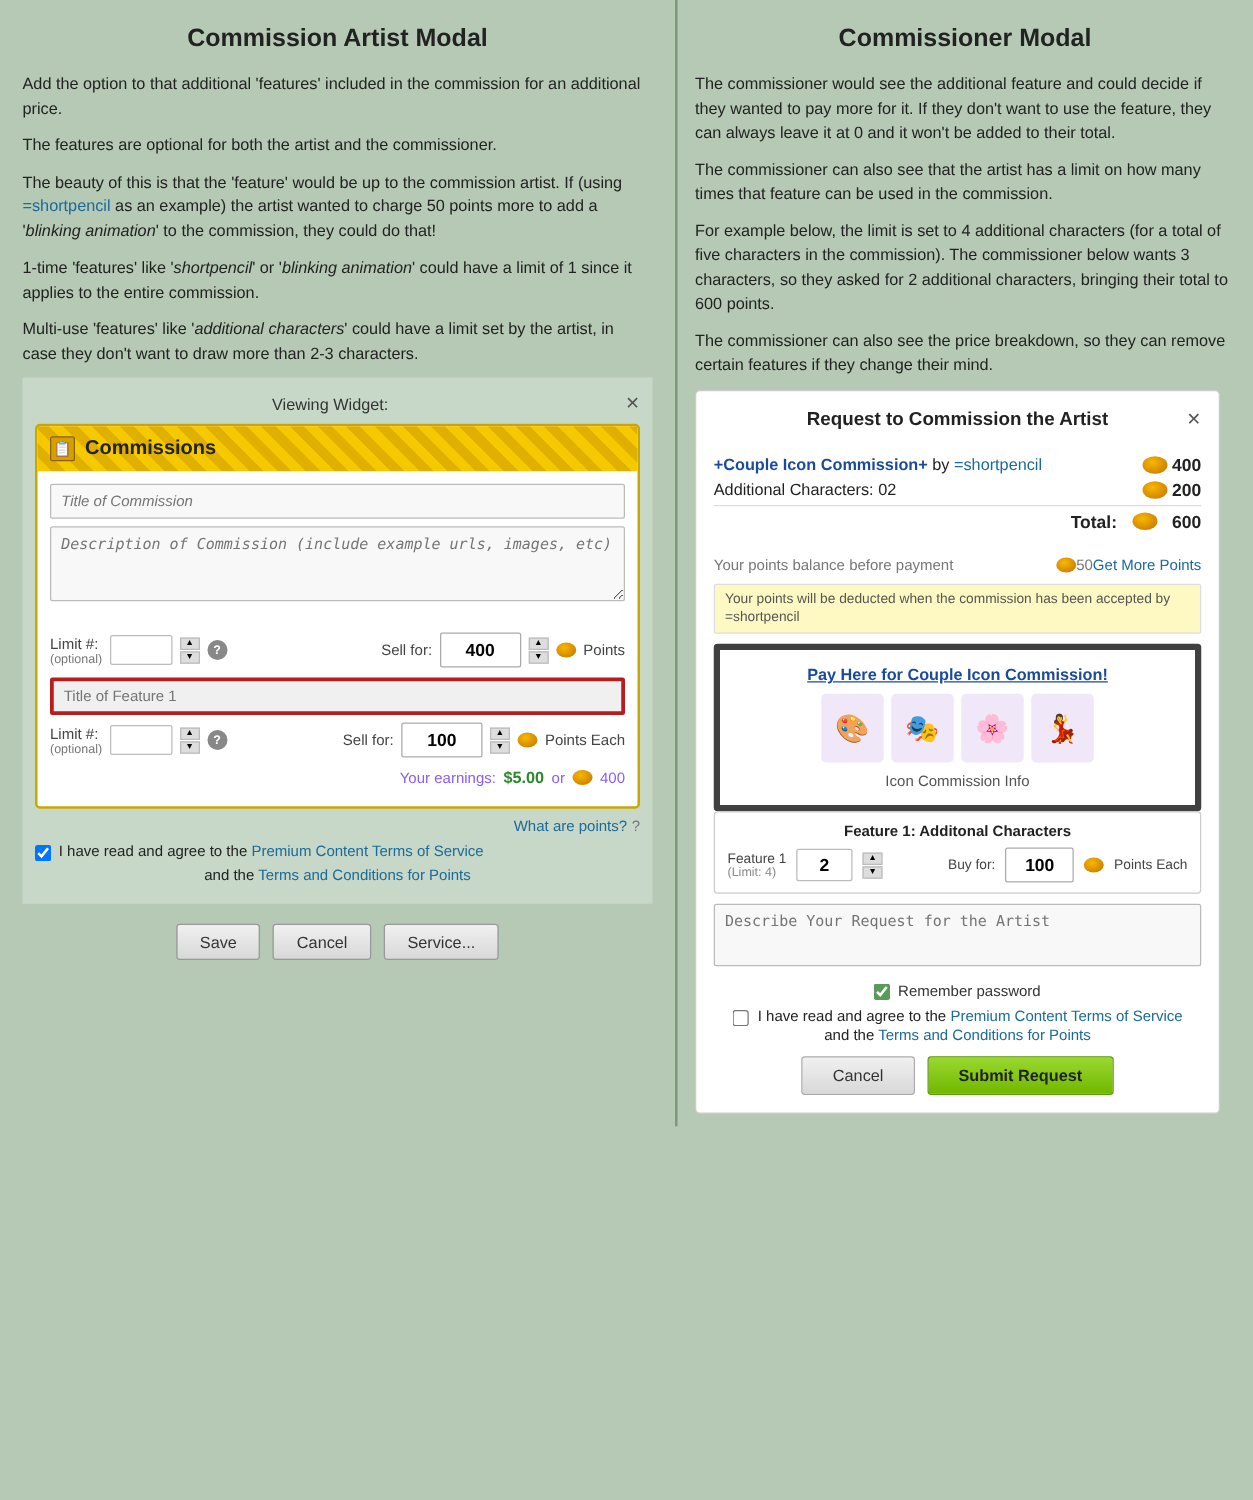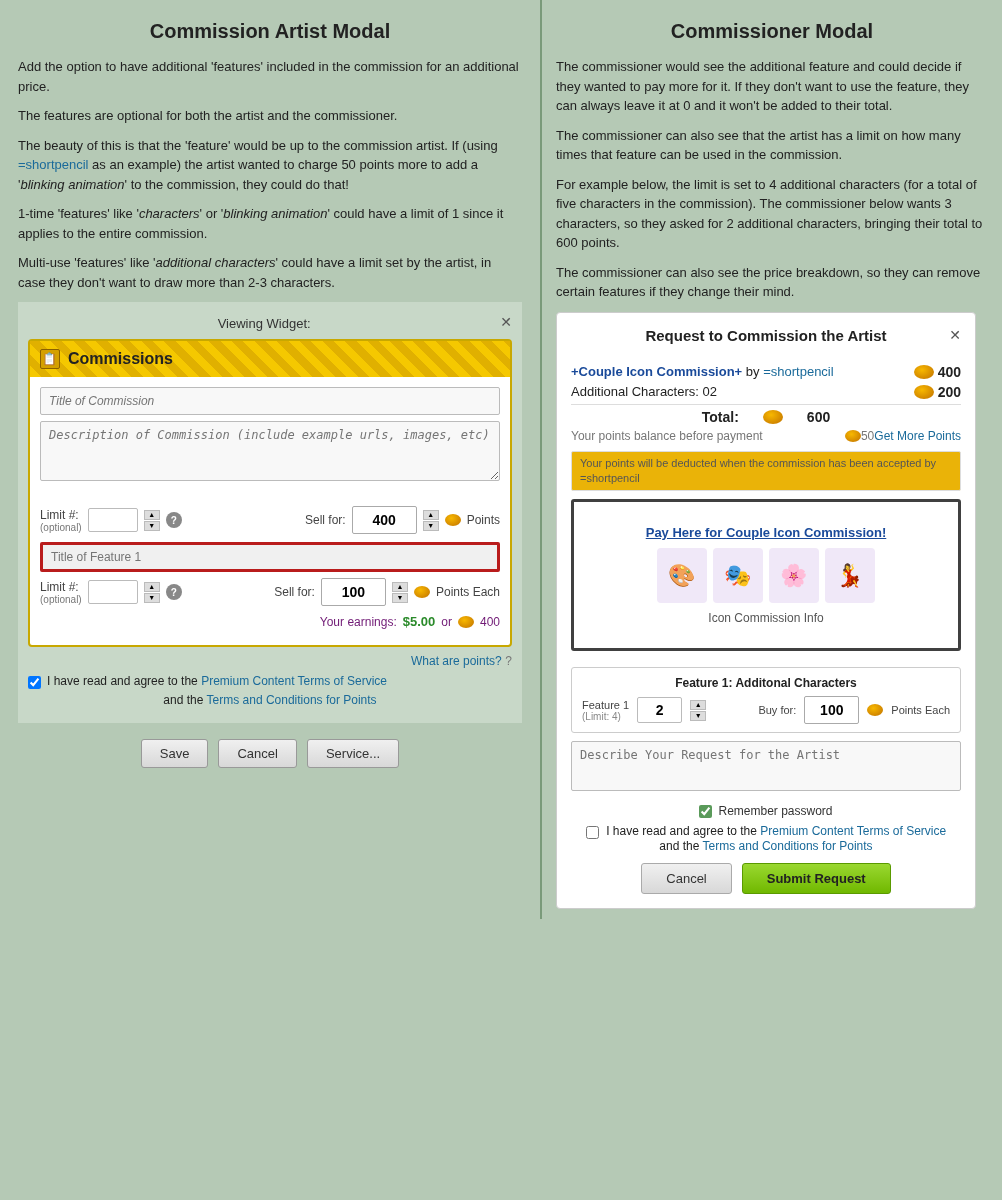--- a/index.html
+++ b/index.html
@@ -185,21 +185,21 @@
       border-radius: 2px;
       margin-bottom: 6px;
     }
     .earnings-row {
       display: flex;
       align-items: center;
       justify-content: flex-end;
       gap: 6px;
       margin-bottom: 6px;
     }
-    .earnings-label { font-size: 12px; color: #701a75; }
+    .earnings-label { font-size: 12px; color: #8b5cf6; }
     .earnings-value { color: #2a8a2a; font-weight: bold; font-size: 13px; }
     .checkbox-row {
       display: flex;
       align-items: flex-start;
       gap: 6px;
       margin-bottom: 4px;
       font-size: 12px;
     }
     .checkbox-row input[type=checkbox] { margin-top: 2px; flex-shrink: 0; }
     .terms-center { text-align: center; font-size: 12px; margin-bottom: 6px; }
@@ -257,52 +257,52 @@
       align-items: center;
       gap: 4px;
       font-weight: bold;
       font-size: 14px;
       min-width: 60px;
       justify-content: flex-end;
     }
     .total-row {
       display: flex;
       align-items: center;
-      justify-content: center;
-      gap: 24px;
+      justify-content: flex-end;
+      gap: 12px;
       border-top: 1px solid #ddd;
       padding-top: 4px;
-      margin-bottom: 4px;
+      margin-bottom: 20px;
       font-weight: bold;
       font-size: 14px;
     }
     .balance-row {
       display: flex;
       align-items: center;
       justify-content: space-between;
       font-size: 12px;
       color: #777;
       margin-bottom: 8px;
     }
     .get-more-link { color: #1a6a9a; font-size: 12px; }
     .deduct-note {
       font-size: 11px;
       color: #555;
-      background: #eab308;
+      background: #fef9c3;
       border: 1px solid #ddd;
       padding: 4px 8px;
       border-radius: 2px;
       margin-bottom: 8px;
       line-height: 1.4;
     }
     .pay-box {
-      border: 3px solid #404040;
+      border: 5px solid #404040;
       border-radius: 3px;
-      margin-bottom: 16px;
-      padding: 23px;
+      margin-bottom: 0;
+      padding: 12px;
       text-align: center;
     }
     .pay-link {
       color: #1a4a9a;
       font-weight: bold;
       font-size: 13px;
       text-decoration: underline;
       cursor: pointer;
     }
     .chibi-row {
@@ -416,27 +416,27 @@
     }
   </style>
 </head>
 <body>
 
 <div class="main-layout">
 
   <div class="left-panel">
     <div class="panel-title">Commission Artist Modal</div>
 
-    <p class="panel-text">Add the option to have additional 'features' included in the commission for an additional price.</p>
+    <p class="panel-text">Add the option to that additional 'features' included in the commission for an additional price.</p>
     <p class="panel-text">The features are optional for both the artist and the commissioner.</p>
     <p class="panel-text">
       The beauty of this is that the 'feature' would be up to the commission artist. If (using <a class="link-blue">=shortpencil</a> as an example) the artist wanted to charge 50 points more to add a '<em>blinking animation</em>' to the commission, they could do that!
     </p>
     <p class="panel-text">
-      1-time 'features' like '<em>characters</em>' or '<em>blinking animation</em>' could have a limit of 1 since it applies to the entire commission.
+      1-time 'features' like '<em>shortpencil</em>' or '<em>blinking animation</em>' could have a limit of 1 since it applies to the entire commission.
     </p>
     <p class="panel-text">
       Multi-use 'features' like '<em>additional characters</em>' could have a limit set by the artist, in case they don't want to draw more than 2-3 characters.
     </p>
 
     <div class="widget-area">
       <div style="position:relative; text-align:center; margin-bottom:8px;">
         <span style="font-size:13px; color:#333;">Viewing Widget:</span>
         <span class="widget-close">✕</span>
       </div>

